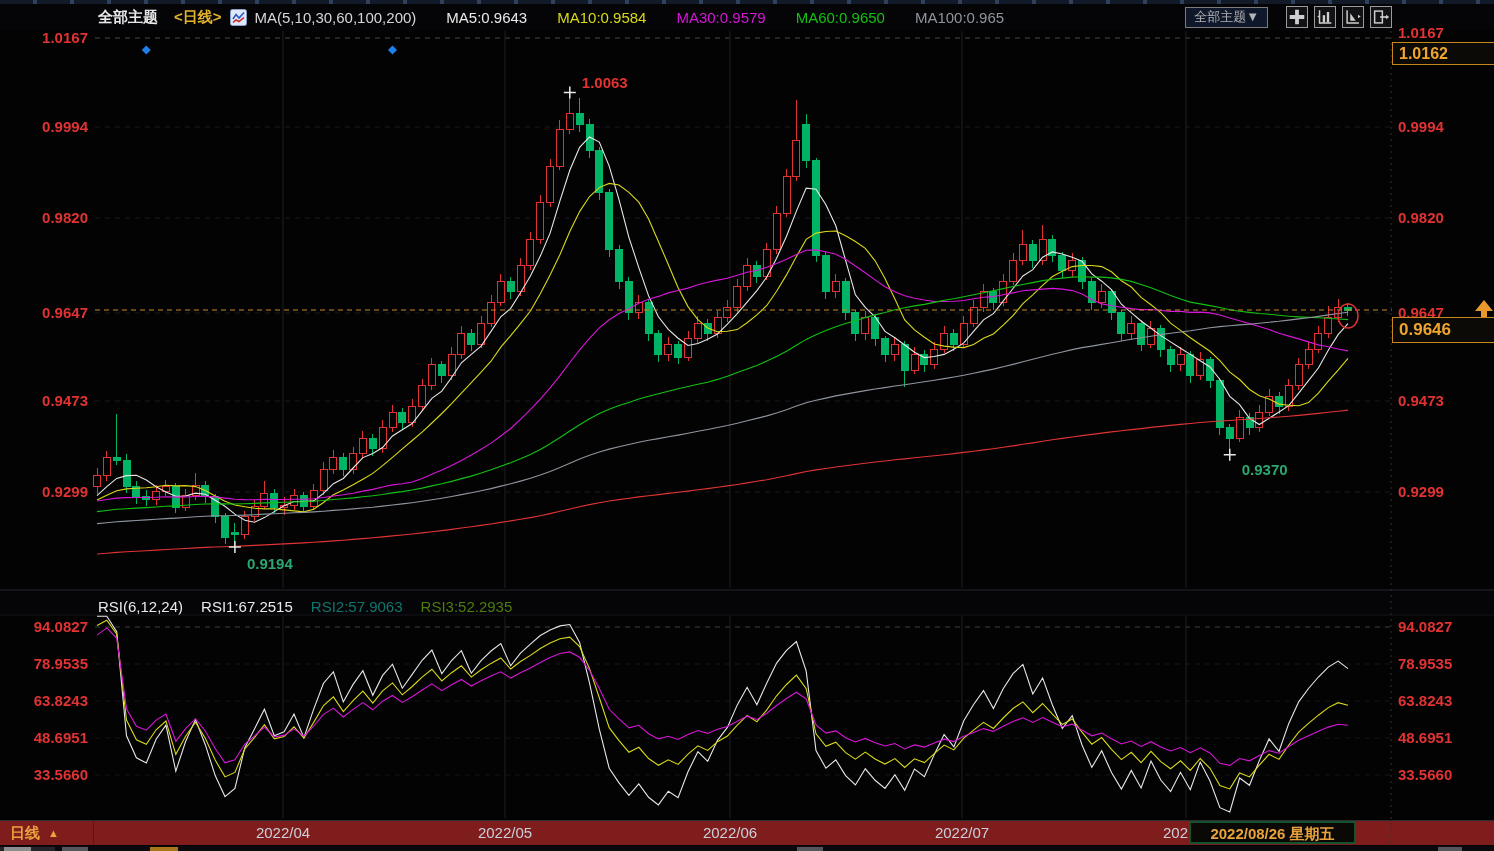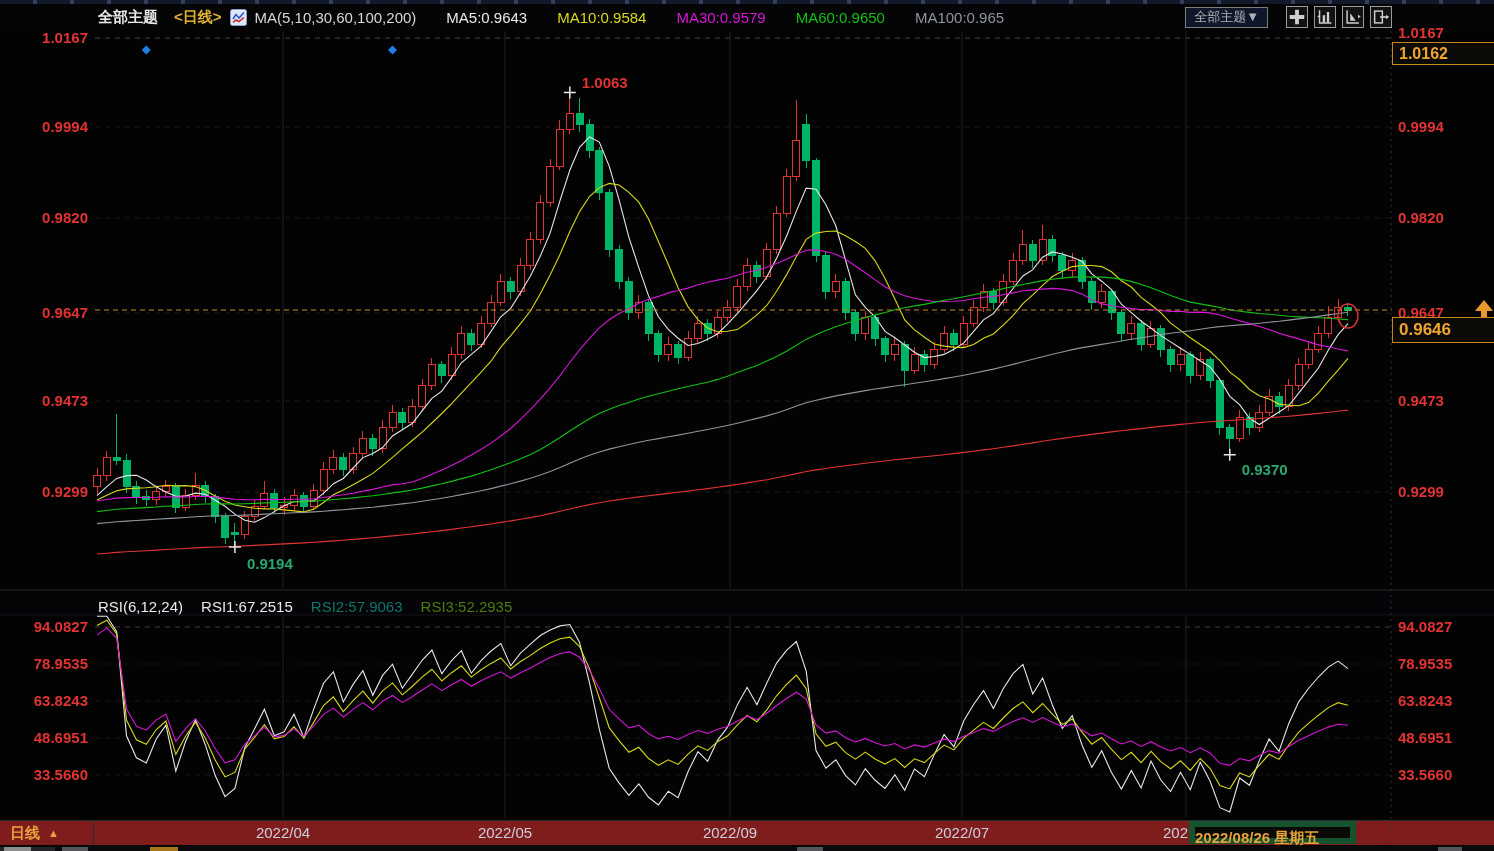--- a/index.html
+++ b/index.html
@@ -37,22 +37,22 @@
   #rsidot{position:absolute;left:0px;top:598px;width:9px;height:9px;border-radius:50%;
     background:#d22727;border:1px solid #7e1414;}
   
   #datebar{left:0;top:820px;width:1494px;height:25px;background:#7f1d1d;border-top:1px solid #2c2c34;box-sizing:border-box;}
   #periodcell{position:absolute;left:0;top:0;width:93px;height:24px;border-right:1px solid #2a2a30;
     display:flex;align-items:center;}
   #periodcell .p{margin-left:10px;color:#e8a33d;font-size:15px;font-weight:700;}
   #periodcell .tri{margin-left:8px;color:#e8a33d;font-size:11px;}
   .mon{position:absolute;top:3px;transform:translateX(-50%);color:#c9cfdb;font-size:15px;}
   #partialmon{position:absolute;top:3px;color:#c9cfdb;font-size:15px;}
-  #datebox{position:absolute;left:1189px;top:0px;width:167px;height:23px;border:6px solid #14532d;
-    background:#0b0905;color:#e8a33d;font-size:15px;font-weight:700;line-height:22px;box-sizing:border-box;}
+  #datebox{position:absolute;left:1189px;top:0px;width:167px;height:23px;border:2px solid #14532d;
+    background:#0b0905;color:#e8a33d;font-size:15px;font-weight:700;text-align:center;line-height:22px;box-sizing:border-box;}
   
   #botstrip{left:0;top:846px;width:1494px;height:5px;background:#0a0a0d;}
   .frag{position:absolute;top:1px;height:4px;}
   svg{display:block;}
   #chartsvg{position:absolute;left:0;top:0;z-index:2;pointer-events:none;}
 </style>
 </head>
 <body>
 
 <div id="app">
@@ -447,21 +447,21 @@
         <span class="it" style="color: #0f766e;">RSI2:57.9063</span>
         <span class="it" style="color: #4d7c0f;">RSI3:52.2935</span>
       </span>
   </div>
 
   <div id="datebar" class="abs">
     <div id="periodcell">
       <span class="p">日线</span>
       <span class="tri">▲</span>
     </div>
-    <span id="months"><span class="mon" style="left: 283px;">2022/04</span><span class="mon" style="left: 505px;">2022/05</span><span class="mon" style="left: 730px;">2022/09</span><span class="mon" style="left: 962px;">2022/07</span></span>
+    <span id="months"><span class="mon" style="left: 283px;">2022/04</span><span class="mon" style="left: 505px;">2022/05</span><span class="mon" style="left: 730px;">2022/06</span><span class="mon" style="left: 962px;">2022/07</span></span>
     <span id="partialmon" style="left: 1163px;">202</span>
     <div id="datebox">2022/08/26 星期五</div>
   </div>
 
   <div id="botstrip" class="abs">
     <div class="frag" style="left:0;width:55px;background:#24242a;"></div>
     <div class="frag" style="left:4px;width:27px;background:#8d8d8d;"></div>
     <div class="frag" style="left:62px;width:26px;background:#55555c;"></div>
     <div class="frag" style="left:150px;width:28px;background:#a8771c;"></div>
     <div class="frag" style="left:797px;width:26px;background:#55555c;"></div>

